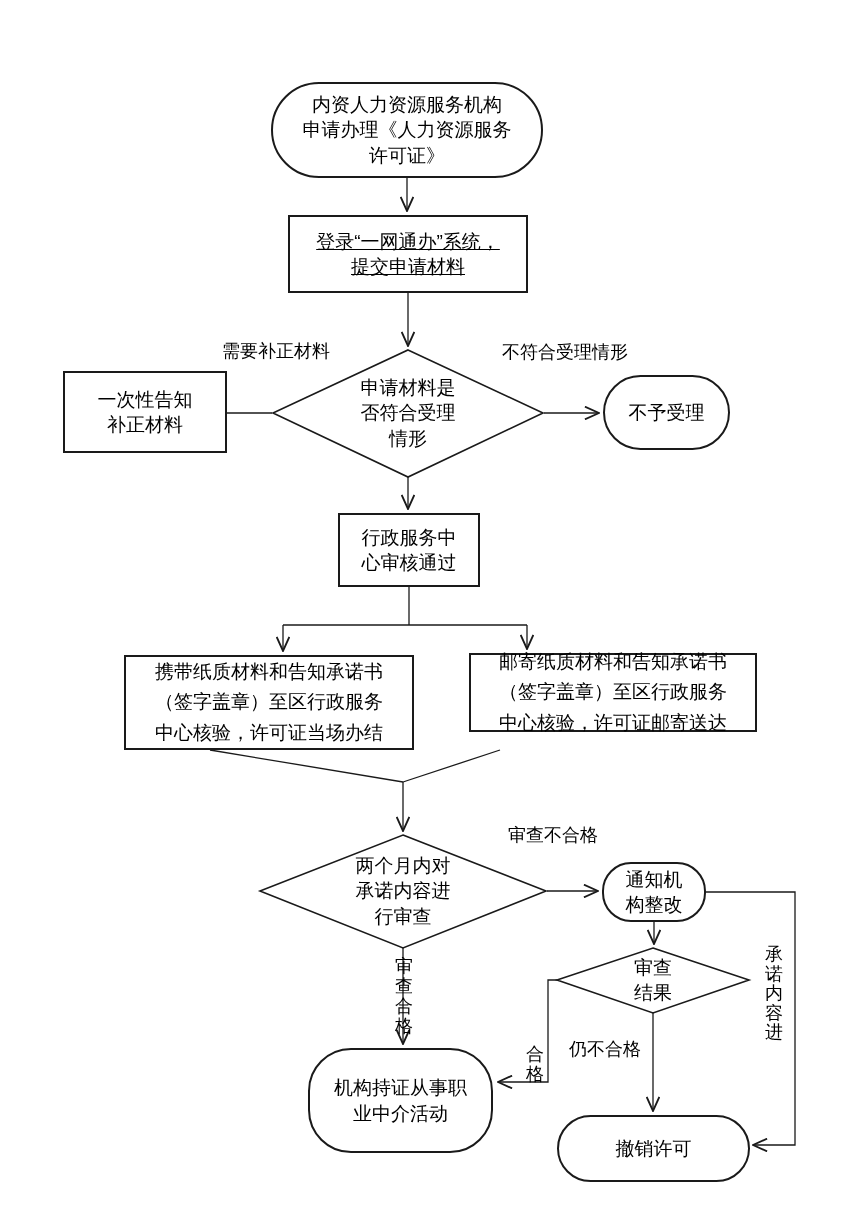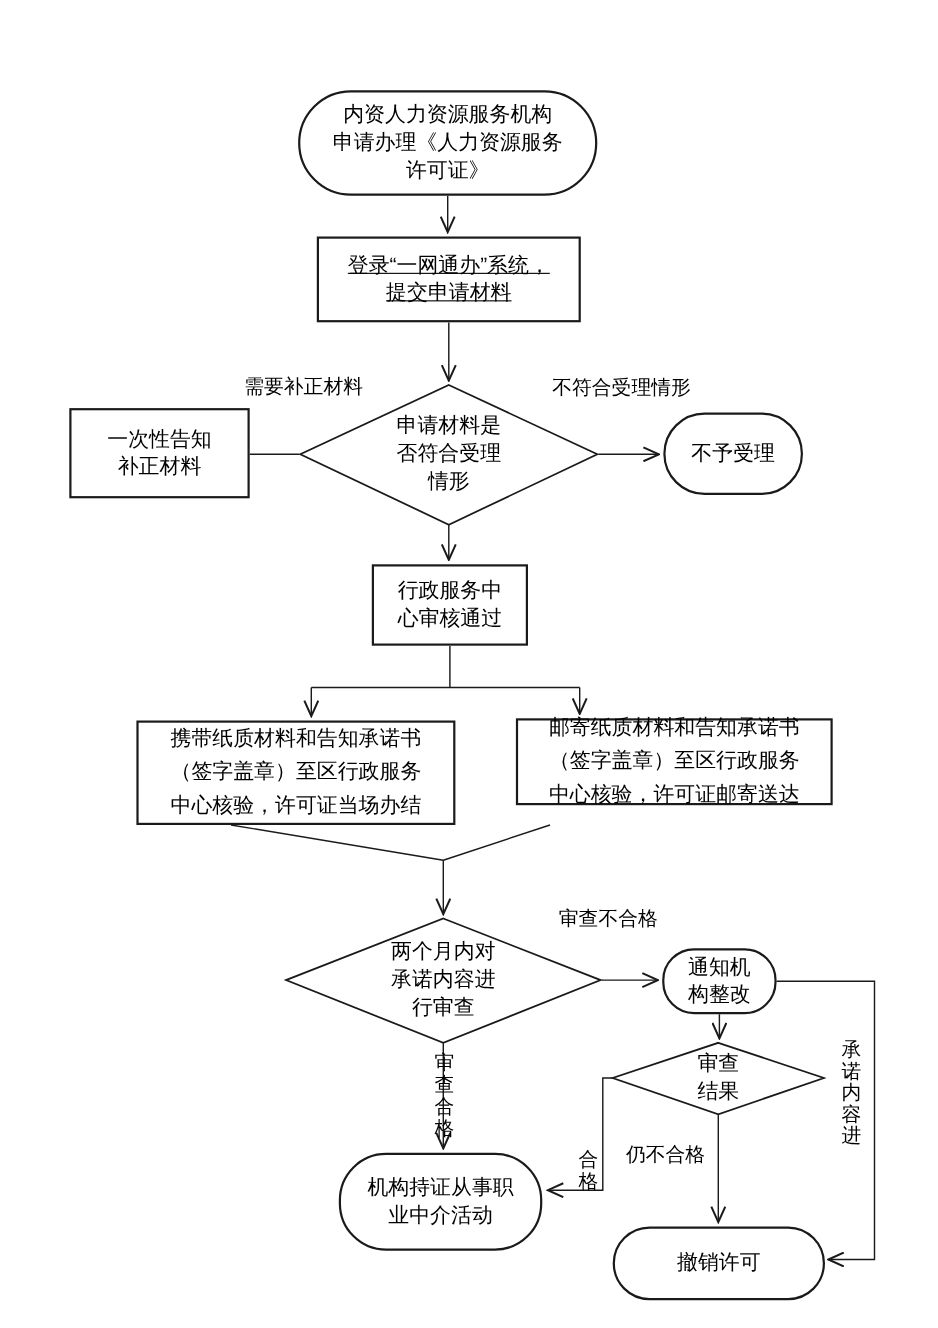--- a/index.html
+++ b/index.html
@@ -61,21 +61,21 @@
   }
   
   #n-start   { left: 271px; top: 82px;  width: 272px; height: 96px; }
   #n-submit  { left: 288px; top: 215px; width: 240px; height: 78px; text-decoration: underline; }
   #n-correct { left: 63px;  top: 371px; width: 164px; height: 82px; }
   #n-reject  { left: 603px; top: 375px; width: 127px; height: 75px; border-radius: 38px; }
   #n-approve { left: 338px; top: 513px; width: 142px; height: 74px; }
   #n-bring   { left: 87px;  top: 655px; width: 290px; height: 95px; }
   #n-mail    { left: 432px; top: 653px; width: 288px; height: 79px; }
   #n-rectify { left: 602px; top: 862px; width: 104px; height: 60px; border-radius: 29px; }
-  #n-licensed{ left: 308px; top: 1048px; width: 185px; height: 89px; border-radius: 43px; }
+  #n-licensed{ left: 308px; top: 1048px; width: 185px; height: 105px; border-radius: 43px; }
   #n-revoke  { left: 557px; top: 1115px; width: 193px; height: 67px; border-radius: 34px; text-align: center; }
   #t-d1 { left: 303px; top: 360px; width: 210px; height: 106px; }
   #t-d2 { left: 303px; top: 845px; width: 200px; height: 92px; font-family: Liberation Serif, serif; }
   #t-d3 { left: 593px; top: 948px; width: 120px; height: 64px; }
   #l-need    { left: 206px; top: 342px; width: 140px; }
   #l-noteligible { left: 488px; top: 343px; width: 154px; }
   #l-reviewfail  { left: 498px; top: 826px; width: 110px; }
   #l-stillfail   { left: 563px; top: 1040px; width: 84px; }
   #l-reviewpass  { left: 355px; top: 956px; margin-left: 38px; }
   #l-pass        { left: 524px; top: 1015px; margin-top: 29px; }

